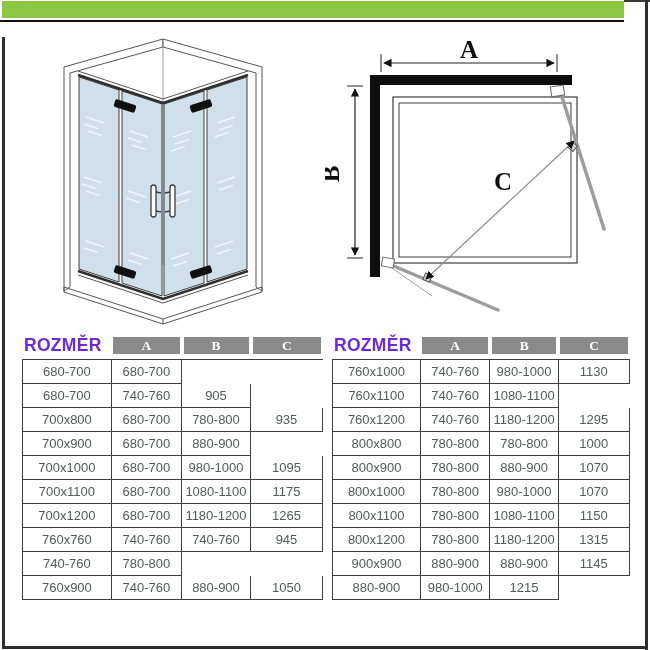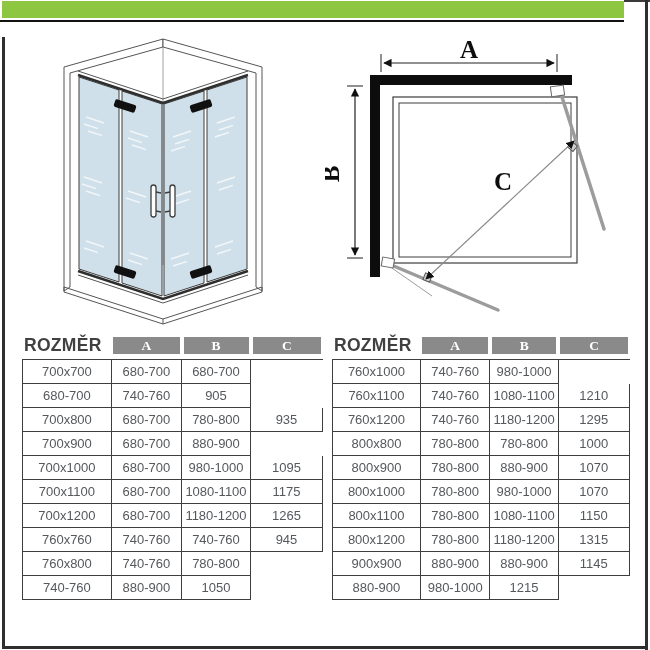--- a/index.html
+++ b/index.html
@@ -14,21 +14,21 @@
   .edge-bottom{position:absolute;left:2px;top:646px;width:646px;height:2.5px;background:#2e2e2e;}
   
   .iso{position:absolute;left:18px;top:25px;}
   .topview{position:absolute;left:325px;top:28px;}
   .dimlabel{font-family:"Liberation Serif",serif;font-weight:bold;font-size:25px;fill:#0d0d0d;}
   
   .dim-table{position:absolute;top:337px;}
   .t-left{left:22px;width:301px;}
   .t-right{left:332px;width:298px;}
   .thead{display:grid;grid-template-columns:29.6% 23.4% 23% 24%;height:17px;margin-bottom:5px;}
-  .ttitle{font-weight:bold;font-size:17.5px;color:#404040;line-height:17px;letter-spacing:.3px;
+  .ttitle{font-weight:bold;font-size:17.5px;color:#6d28d9;line-height:17px;letter-spacing:.3px;
           padding-left:2px;white-space:nowrap;}
   .hcell{margin:0 2px;color:#fff;font-family:"Liberation Serif",serif;font-weight:bold;
          font-size:13.5px;text-align:center;line-height:17px;}
   .tbody{border-top:1.6px solid #3e3e3e;border-left:1.6px solid #3e3e3e;}
   .trow{display:grid;grid-template-columns:29.6% 23.4% 23% 24%;}
   .tcell{border-right:1.6px solid #3e3e3e;border-bottom:1.6px solid #3e3e3e;
          height:23px;line-height:23px;text-align:center;font-size:13px;color:#55585c;
          white-space:nowrap;overflow:hidden;}
 </style>
 </head>
@@ -143,21 +143,20 @@
 
   <div class="dim-table t-left">
     <div class="thead">
       <div class="ttitle">ROZMĚR</div>
       <div class="hcell" style="background: rgb(138, 138, 138);">A</div>
       <div class="hcell" style="background: rgb(138, 138, 138);">B</div>
       <div class="hcell" style="background: rgb(138, 138, 138);">C</div>
     </div>
     <div class="tbody">
         <div class="trow">
-          <div class="tcell">700x700</div>
           <div class="tcell">680-700</div>
           <div class="tcell">680-700</div>
         </div>
         <div class="trow">
           <div class="tcell">680-700</div>
           <div class="tcell">740-760</div>
           <div class="tcell">905</div>
         </div>
         <div class="trow">
           <div class="tcell">700x800</div>
@@ -188,50 +187,50 @@
           <div class="tcell">1180-1200</div>
           <div class="tcell">1265</div>
         </div>
         <div class="trow">
           <div class="tcell">760x760</div>
           <div class="tcell">740-760</div>
           <div class="tcell">740-760</div>
           <div class="tcell">945</div>
         </div>
         <div class="trow">
-          <div class="tcell">760x800</div>
-          <div class="tcell">740-760</div>
-          <div class="tcell">780-800</div>
-        </div>
-        <div class="trow">
+          <div class="tcell">740-760</div>
+          <div class="tcell">780-800</div>
+        </div>
+        <div class="trow">
+          <div class="tcell">760x900</div>
           <div class="tcell">740-760</div>
           <div class="tcell">880-900</div>
           <div class="tcell">1050</div>
         </div>
       </div>
   </div>
 
   <div class="dim-table t-right">
     <div class="thead">
       <div class="ttitle">ROZMĚR</div>
       <div class="hcell" style="background: rgb(138, 138, 138);">A</div>
       <div class="hcell" style="background: rgb(138, 138, 138);">B</div>
       <div class="hcell" style="background: rgb(138, 138, 138);">C</div>
     </div>
     <div class="tbody">
         <div class="trow">
           <div class="tcell">760x1000</div>
           <div class="tcell">740-760</div>
           <div class="tcell">980-1000</div>
+          <div class="tcell">1130</div>
         </div>
         <div class="trow">
           <div class="tcell">760x1100</div>
           <div class="tcell">740-760</div>
           <div class="tcell">1080-1100</div>
-          <div class="tcell">1210</div>
         </div>
         <div class="trow">
           <div class="tcell">760x1200</div>
           <div class="tcell">740-760</div>
           <div class="tcell">1180-1200</div>
           <div class="tcell">1295</div>
         </div>
         <div class="trow">
           <div class="tcell">800x800</div>
           <div class="tcell">780-800</div>

